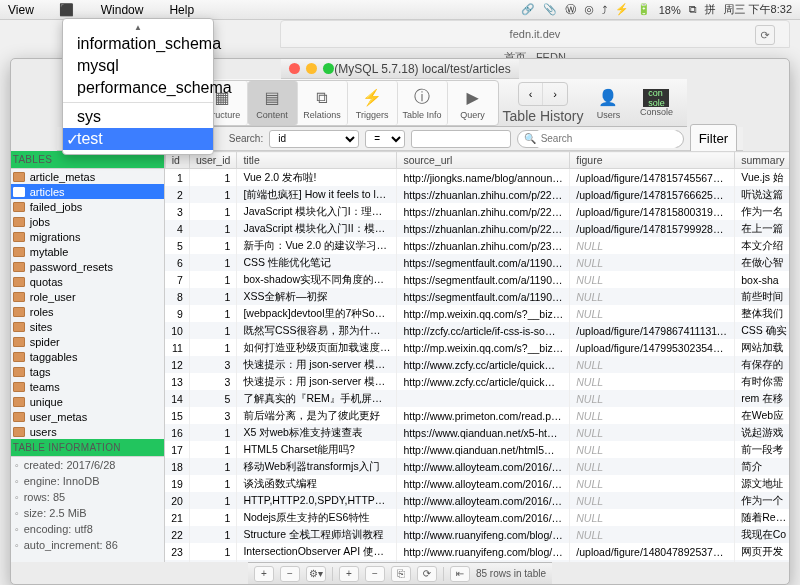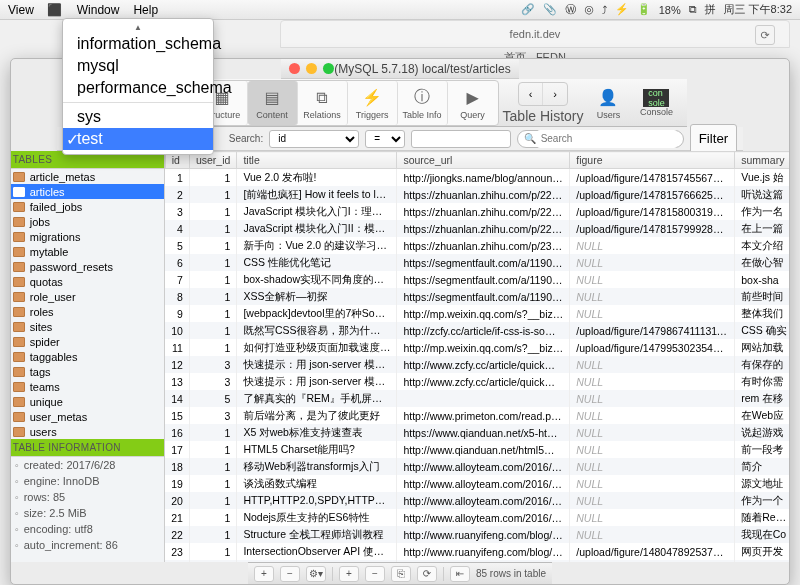--- a/index.html
+++ b/index.html
@@ -1,20 +1,20 @@
 <!DOCTYPE html>
 <html><head>
 <meta charset="utf-8">
 <style>
 * { box-sizing: border-box; margin: 0; padding: 0; font-family: -apple-system, "Helvetica Neue", Arial, sans-serif; }
 body { width: 800px; height: 585px; background: #f0f0f0; font-size: 11px; overflow: hidden; position: relative; }
 
 
 .menubar { height: 20px; background: linear-gradient(#f8f8f8,#e8e8e8); display: flex; align-items: center; padding: 0 8px; font-size: 12px; border-bottom: 1px solid #ccc; }
-.menubar .left { display: flex; gap: 14px; }
+.menubar .left { display: flex; gap: 26px; }
 .menubar .right { margin-left: auto; display: flex; gap: 8px; align-items: center; color: #333; }
 .menubar .right span { font-size: 11px; }
 
 
 .db-dropdown { position: absolute; top: 18px; left: 62px; width: 152px; background: #fff; border: 1px solid #bbb; border-radius: 4px; box-shadow: 0 4px 12px rgba(0,0,0,0.25); z-index: 100; padding: 4px 0; }
 .db-dropdown .arrowtop { text-align: center; font-size: 8px; color: #666; height: 10px; }
 .db-dropdown .item { padding: 2px 14px; font-size: 16px; }
 .db-dropdown .sep { border-top: 1px solid #ddd; margin: 3px 0; }
 .db-dropdown .item.selected { background: #3c7eff; color: #fff; position: relative; }
 .db-dropdown .item.selected::before { content: "✓"; position: absolute; left: 3px; }
@@ -51,21 +51,21 @@
 .filterbar label { color: #555; }
 .filterbar select, .filterbar input { height: 18px; font-size: 10px; border: 1px solid #bbb; border-radius: 3px; padding: 0 4px; background: #fff; }
 .filterbar .fcol { width: 90px; } .filterbar .fop { width: 40px; } .filterbar .fval { width: 100px; }
 .filterbar .search-box { flex: 1; display: flex; align-items: center; border: 1px solid #bbb; border-radius: 10px; height: 18px; padding: 0 6px; background: #fff; }
 .filterbar .search-box input { border: none; outline: none; flex: 1; }
 .filterbar button { height: 30px; border: 1px solid #bbb; border-radius: 3px; background: #fafafa; padding: 0 8px; }
 
 
 .body { flex: 1; display: flex; overflow: hidden; }
 .sidebar { width: 160px; background: #f2f4f6; border-right: 1px solid #ccc; display: flex; flex-direction: column; font-size: 11px; }
-.sidebar .section-hdr { padding: 3px 8px; font-size: 10px; color: #555; background: #84cc16; border-bottom: 1px solid #d4d4d4; text-transform: uppercase; letter-spacing: 0.3px; }
+.sidebar .section-hdr { padding: 3px 8px; font-size: 10px; color: #555; background: #22c55e; border-bottom: 1px solid #d4d4d4; text-transform: uppercase; letter-spacing: 0.3px; }
 .sidebar .list { overflow-y: auto; }
 .sidebar .item { display: flex; align-items: center; gap: 5px; padding: 1.5px 8px; cursor: pointer; }
 .sidebar .item .ticon { width: 12px; height: 10px; background: #d8945a; border: 1px solid #b87840; border-radius: 1px; flex-shrink: 0; }
 .sidebar .item.selected { background: #2f7bff; color: #fff; }
 .sidebar .item.selected .ticon { background: #fff; border-color: #fff; }
 .sidebar .info-item { display: flex; align-items: center; gap: 5px; padding: 2px 10px; color: #555; }
 .sidebar .info-item::before { content: "◦"; color: #888; }
 
 
 .tablewrap { flex: 1; overflow: auto; background: #fff; position: relative; }

